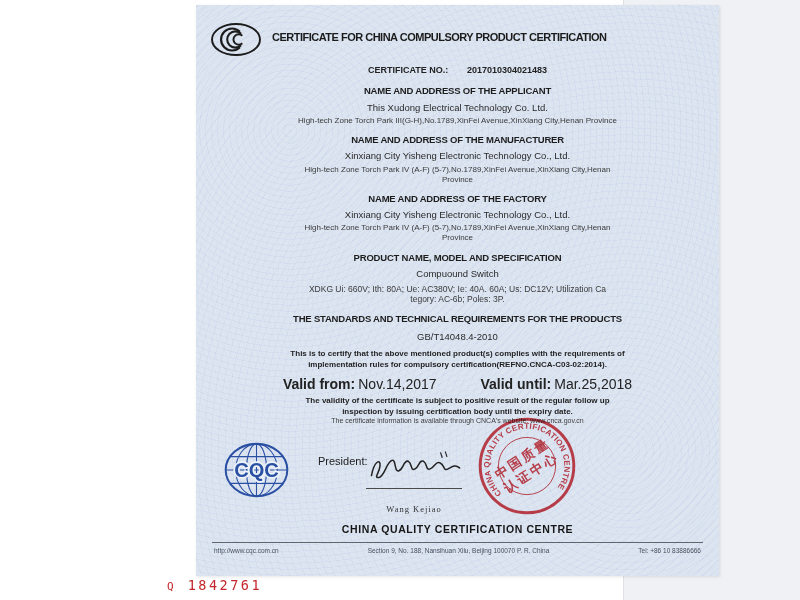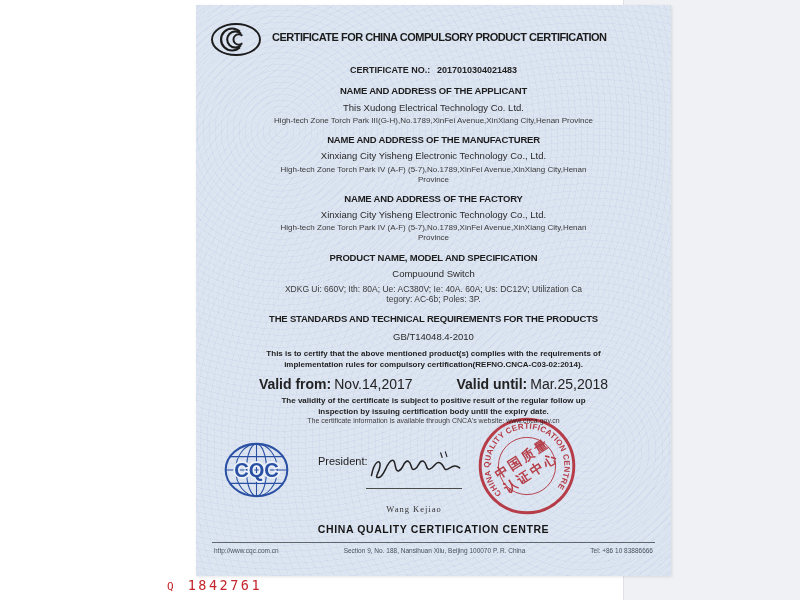--- a/index.html
+++ b/index.html
@@ -11,34 +11,34 @@
   .right-panel{position:absolute;left:623px;top:0;width:177px;height:600px;
     background:#eff1f4;border-left:1px solid #dfe1e6;}
 
   
   .cert{position:absolute;left:196px;top:5px;width:475px;height:571px;
     background-color:#dde5f1;
     background-image:
       repeating-radial-gradient(circle at 18% 22%, rgba(140,165,210,.10) 0 1px, rgba(0,0,0,0) 1px 6px),
       repeating-radial-gradient(circle at 82% 78%, rgba(140,165,210,.09) 0 1px, rgba(0,0,0,0) 1px 7px),
       repeating-radial-gradient(circle at 50% 50%, rgba(150,175,215,.06) 0 1px, rgba(0,0,0,0) 1px 5px);
-    box-shadow:1px 1px 3px rgba(0,0,0,.10);color:#222;}
+    box-shadow:1px 1px 3px rgba(0,0,0,.10);color:#222;padding-left:48px;}
 
   .row{position:absolute;left:0;width:100%;text-align:center;white-space:nowrap;}
   .heading{font-weight:bold;font-size:9.5px;letter-spacing:-0.2px;color:#1d1d1d;}
   .name-line{font-size:9.5px;color:#2a2a2a;}
   .addr-line{font-size:8px;color:#3a3a3a;line-height:10px;}
   .small-bold{font-weight:bold;font-size:8px;line-height:11px;color:#1f1f1f;}
 
   .cert-title{position:absolute;top:26px;left:76px;width:328px;text-align:center;
     font-weight:bold;font-size:11px;letter-spacing:-0.5px;color:#1b1b1b;white-space:nowrap;}
   .ccc-logo{position:absolute;left:14px;top:17px;}
 
   .certno{top:60px;font-weight:bold;font-size:9px;letter-spacing:0;}
-  .certno span{margin:0 2px;}
+  .certno span{margin:0 8px;}
 
   .valid-row{top:371px;font-size:14px;}
   .valid-row .grp{display:inline-block;margin:0 20px;}
   .valid-row b{font-weight:bold;margin-right:3px;}
 
   .cnca-line{top:412px;font-size:7px;color:#3d3d3d;}
 
   .globe{position:absolute;left:27px;top:436px;}
   .president{position:absolute;left:122px;top:450px;font-size:11px;color:#1c1c1c;}
   .sig-svg{position:absolute;left:172px;top:444px;}

